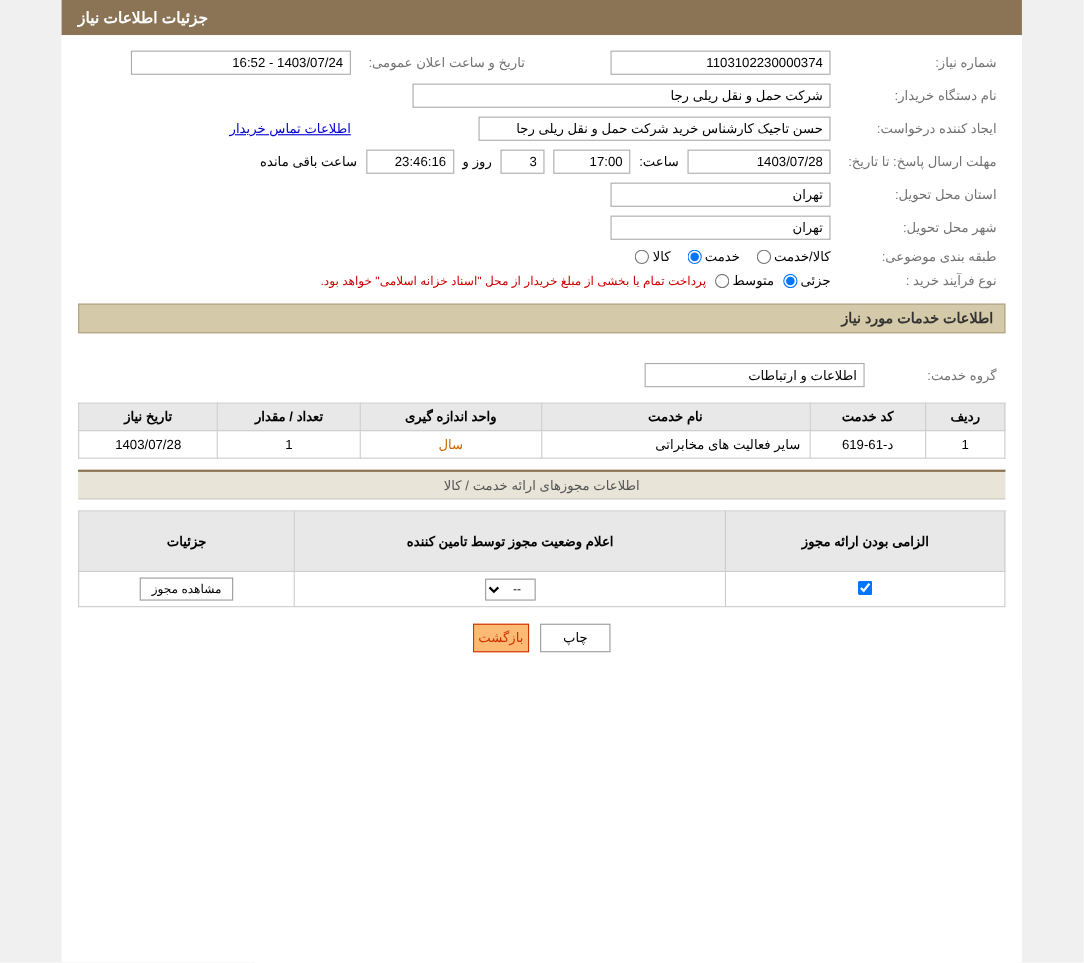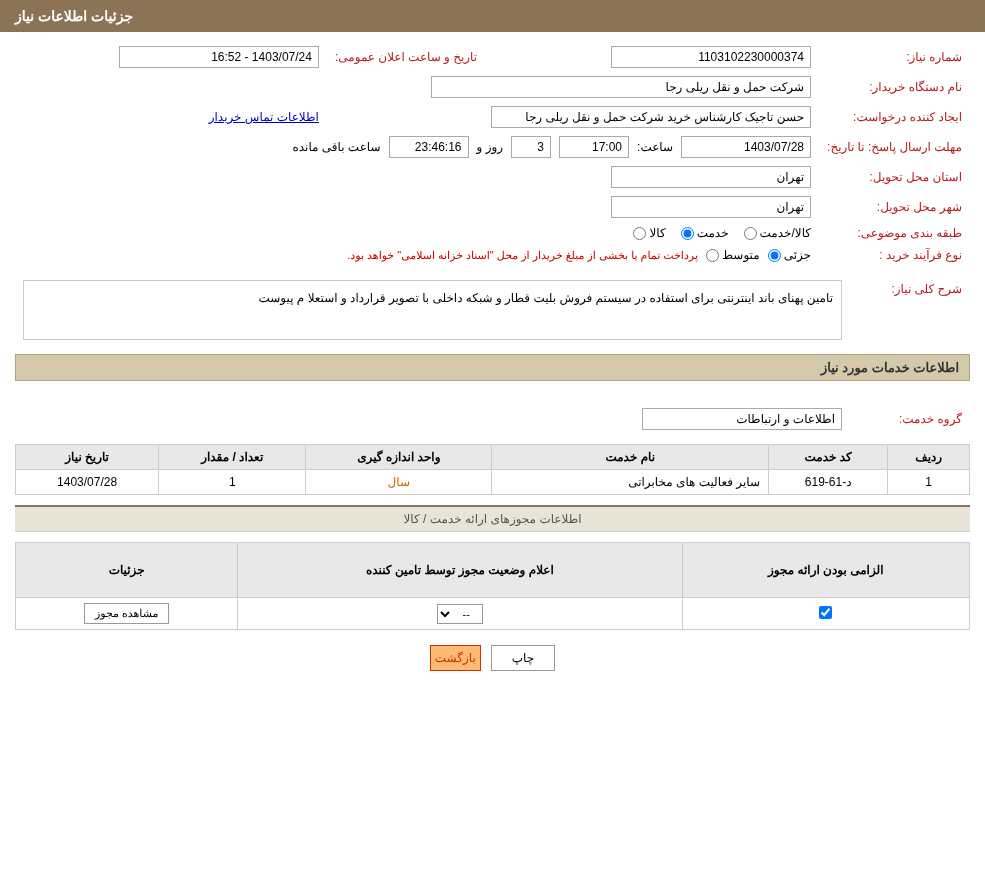--- a/index.html
+++ b/index.html
@@ -3,21 +3,21 @@
   <meta charset="utf-8">
   <style>
     * { box-sizing: border-box; margin: 0; padding: 0; }
     body {
       font-family: Tahoma, Arial, sans-serif;
       font-size: 12px;
       background: #f0f0f0;
       direction: rtl;
     }
     .page-wrapper {
-      width: 985px;
+      width: 873px;
       min-height: 875px;
       background: #fff;
       margin: 0 auto;
     }
     .header-bar {
       background: #8B7355;
       color: #fff;
       text-align: left;
       padding: 8px 15px;
       font-size: 14px;
@@ -40,21 +40,21 @@
       width: 100%;
       border-collapse: collapse;
       margin-bottom: 10px;
     }
     .form-table td {
       padding: 4px 8px;
       vertical-align: middle;
     }
     .label-cell {
       text-align: right;
-      color: #b91c1c;
+      color: #737373;
       white-space: nowrap;
       font-weight: normal;
       width: 120px;
       margin-top: 36px;
     }
     .value-cell {
       text-align: right;
     }
     .input-field {
       border: 1px solid #aaa;
@@ -298,32 +298,20 @@
               <span>متوسط</span>
               <input type="radio" name="purchase_type" style="">
             </label>
             <span class="subtext">پرداخت تمام یا بخشی از مبلغ خریدار از محل "اسناد خزانه اسلامی" خواهد بود.</span>
           </div>
         </td>
       </tr>
     </tbody>
       </table>
 
-    <table class="form-table">
-      <tbody>
-          <tr>
-        <td class="label-cell" style="vertical-align:top; padding-top:6px;">شرح کلی نیاز:</td>
-        <td>
-          <div class="description-box">
-            <span>تامین پهنای باند اینترنتی برای استفاده در سیستم فروش بلیت قطار و شبکه داخلی با تصویر قرارداد و استعلا م پیوست</span>
-          </div>
-        </td>
-      </tr>
-    </tbody>
-      </table>
 
     <div class="section-title">اطلاعات خدمات مورد نیاز</div>
 
     <table class="form-table">
       <tbody>
           <tr>
         <td class="label-cell">گروه خدمت:</td>
         <td>
           <input class="input-field" style="width: 200px;" type="text" readonly="" value="اطلاعات و ارتباطات">
         </td>

